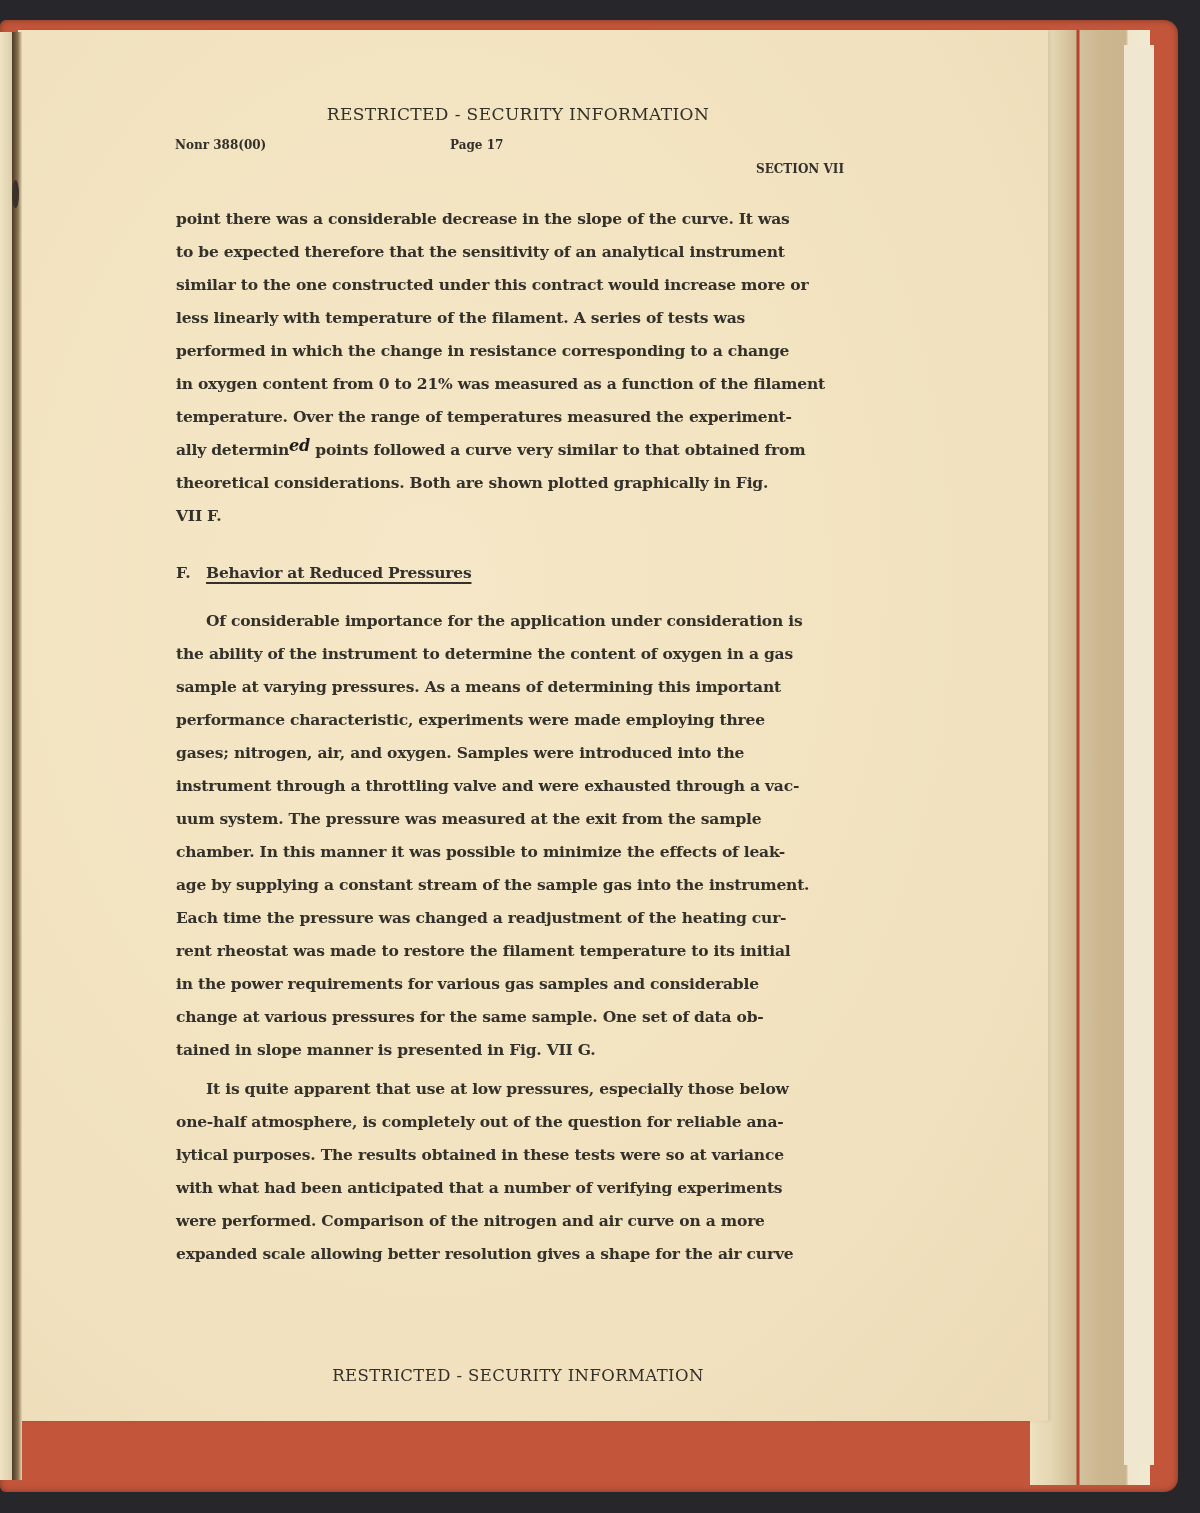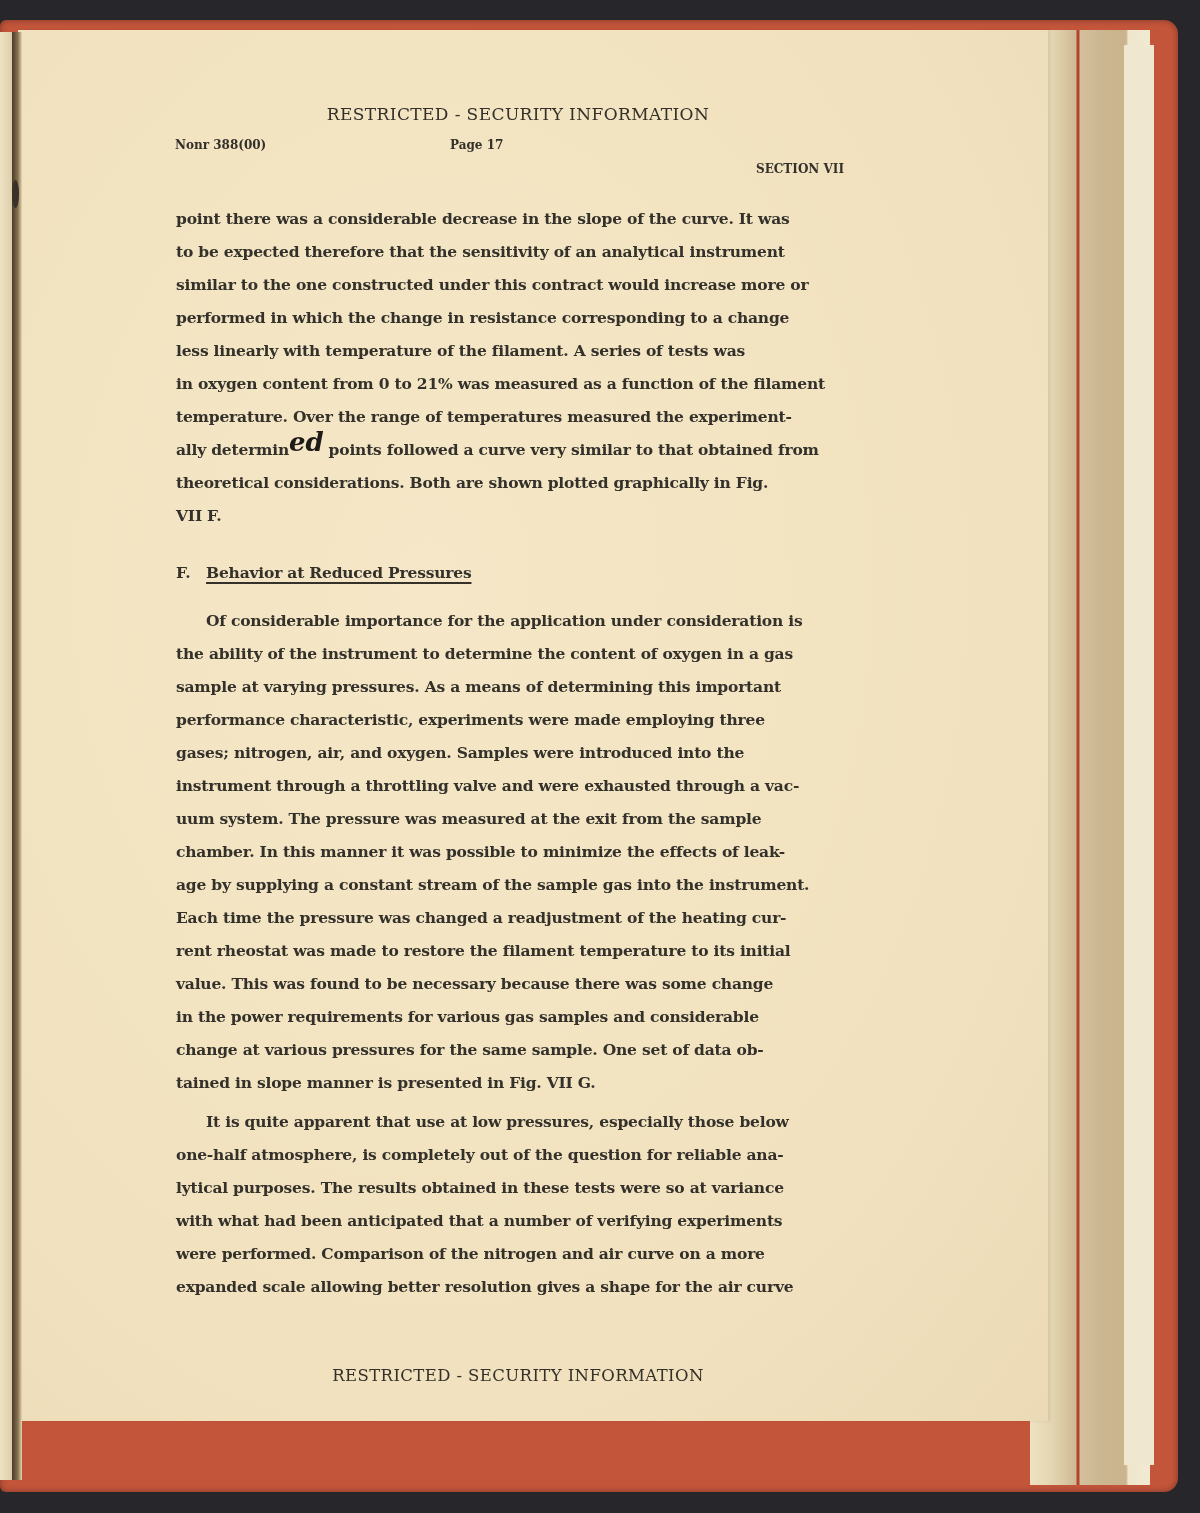--- a/index.html
+++ b/index.html
@@ -60,43 +60,43 @@
   .line { height: 33px; line-height: 33px; white-space: nowrap; }
   .indent { padding-left: 30px; }
   .gap { height: 24px; }
   .heading-line u { text-decoration-thickness: 2px; text-underline-offset: 4px; }
   .footer {
     left: 0; width: 1000px; top: 1336px; text-align: center; font-size: 16.5px;
     letter-spacing: 0.4px;
   }
   .handmark {
     display: inline-block; font-family: "DejaVu Serif", serif; font-style: italic;
-    color: #1d1a18; font-size: 26px; line-height: 1; transform: translateY(-4px);
+    color: #1d1a18; font-size: 16px; line-height: 1; transform: translateY(-4px);
   }
 </style>
 </head>
 <body>
 
 <div class="cover"></div>
 <div class="fore-edge"></div>
 <div class="fore-edge-back"></div>
 <div class="page">
 
   <p class="txt header-top">RESTRICTED - SECURITY INFORMATION</p>
   <p class="txt header-row hr-left">Nonr 388(00)</p>
   <p class="txt header-row hr-mid">Page 17</p>
   <p class="txt header-row hr-right">SECTION VII</p>
 
   <div class="body-lines">
     <div>
       <div class="line">point there was a considerable decrease in the slope of the curve.  It was</div>
       <div class="line">to be expected therefore that the sensitivity of an analytical instrument</div>
       <div class="line">similar to the one constructed under this contract would increase more or</div>
+      <div class="line">less linearly with temperature of the filament.  A series of tests was</div>
       <div class="line">performed  in which the change in resistance corresponding to a change</div>
-      <div class="line">less linearly with temperature of the filament.  A series of tests was</div>
       <div class="line">in oxygen content from 0 to 21% was measured as a function of the filament</div>
       <div class="line">temperature.  Over the range of temperatures measured the experiment-</div>
       <div class="line">
         <span>ally determin</span><span class="handmark">ed</span>
         <span>points followed a curve very similar to that obtained from</span>
       </div>
       <div class="line">theoretical considerations.  Both are shown plotted graphically in Fig.</div>
       <div class="line">VII F.</div>
     </div>
 
@@ -112,21 +112,20 @@
       <div class="line">the ability of the instrument to determine the content of oxygen in a gas</div>
       <div class="line">sample at varying pressures.  As a means of determining this important</div>
       <div class="line">performance characteristic, experiments were made employing three</div>
       <div class="line">gases; nitrogen, air, and oxygen.  Samples were introduced into the</div>
       <div class="line">instrument through a throttling valve and were exhausted through a vac-</div>
       <div class="line">uum system.  The pressure was measured at the exit from the sample</div>
       <div class="line">chamber.  In this manner it was possible to minimize the effects of leak-</div>
       <div class="line">age by supplying a constant stream of the sample gas into the instrument.</div>
       <div class="line">Each time the pressure was changed a readjustment of the heating cur-</div>
       <div class="line">rent rheostat was made to restore the filament temperature to its initial</div>
-      <div class="line">value.  This was found to be necessary because there was some change</div>
       <div class="line">in the power requirements for various gas samples and considerable</div>
       <div class="line">change at various pressures for the same sample.  One set of data ob-</div>
       <div class="line">tained in slope manner is presented in Fig.  VII G.</div>
     </div>
 
     <div style="height:6px;"></div>
 
     <div>
       <div class="line indent">It is quite apparent that use at low pressures, especially those below</div>
       <div class="line">one-half atmosphere, is completely out of the question for reliable ana-</div>

